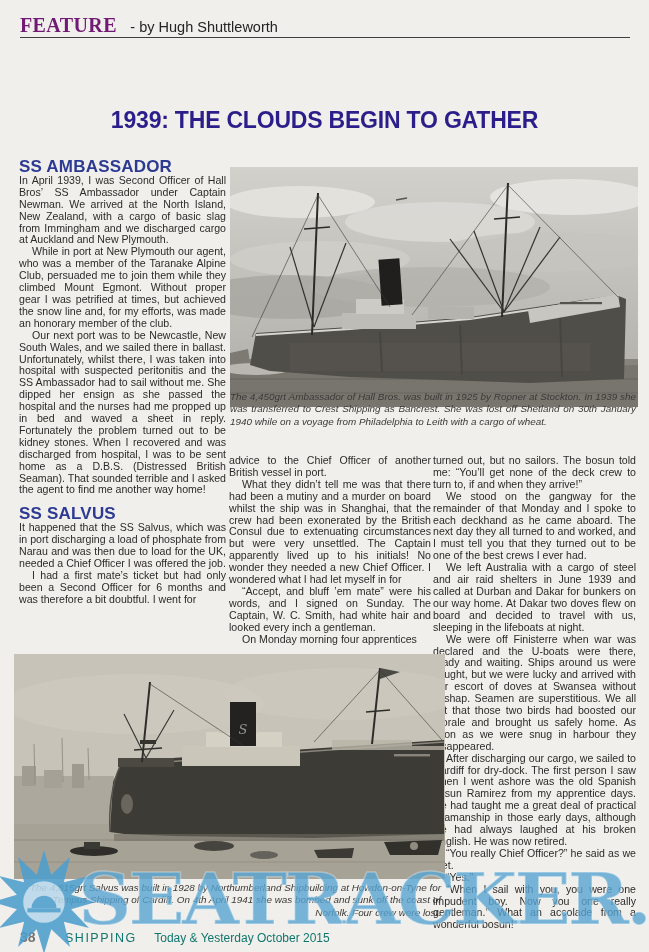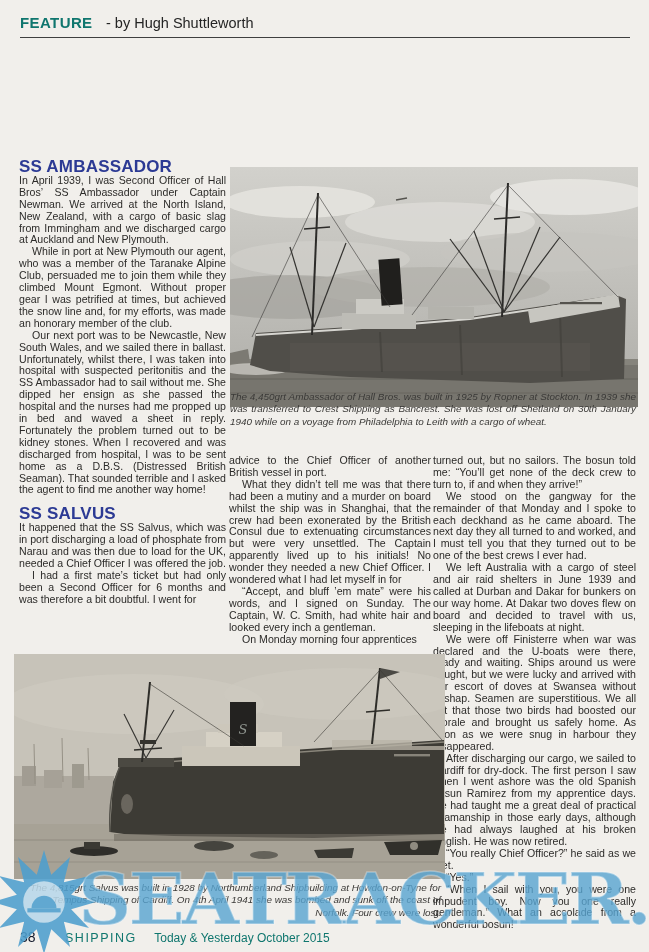--- a/index.html
+++ b/index.html
@@ -3,21 +3,21 @@
 <meta charset="utf-8">
 <style>
   html,body { margin:0; padding:0; background:#888; }
   .page {
     position:relative; width:649px; height:952px; margin:0 auto;
     background:#f1efeb; overflow:hidden;
     font-family:"Liberation Sans", sans-serif; color:#2e2d2b;
   }
   
   .header-row { position:absolute; left:20px; top:14px; width:610px; white-space:nowrap; }
-  .feature-label { font-weight:bold; font-size:15px; letter-spacing:.4px; color:#0f766e; }
+  .feature-label { font-weight:bold; font-size:20px; letter-spacing:.4px; color:#701a75;font-family:Liberation Serif, serif; }
   .byline { font-size:14.5px; color:#242424; margin-left:9px; }
   .header-rule { position:absolute; left:20px; top:37px; width:610px; height:0; border-top:1.8px solid #3f3f3f; }
   
   .title1 { position:absolute; top:70px; left:0; width:100%; text-align:center;
     font-size:27px; font-weight:bold; color:#2b1e8a; letter-spacing:-.4px; }
   .title2 { position:absolute; top:107px; left:0; width:100%; text-align:center;
     font-size:23px; font-weight:bold; color:#2b1e8a; letter-spacing:-.2px; }
   
   .col { position:absolute; font-size:10.6px; line-height:11.9px; text-align:justify; color:#2c2b29; }
   .col p { margin:0; text-indent:13px; }
@@ -37,35 +37,36 @@
     font-style:italic; font-size:9.9px; line-height:12.4px; color:#3a3937; text-align:right; }
   
   .wm-star { position:absolute; left:-12px; top:850px; width:112px; height:104px; z-index:6; opacity:.88; }
   .wm-text { position:absolute; left:78px; top:858px; z-index:6;
     font-family:"DejaVu Serif", serif; font-weight:bold; font-size:74px; letter-spacing:-3px;
     color:#58a5d2; opacity:.8; white-space:nowrap;
     transform:scaleY(.95); transform-origin:left top;
     -webkit-text-stroke:1.5px rgba(245,250,253,.4); }
   
   .footer { position:absolute; left:20px; top:928px; z-index:4; white-space:nowrap; }
-  .page-num { font-size:14px; font-weight:normal; color:#0f172a; }
+  .page-num { font-size:14px; font-weight:bold; color:#737373; }
   .mag { font-size:12.5px; color:#0f766e; letter-spacing:1.5px; margin-left:25px; }
   .issue { font-size:12px; color:#0f766e; margin-left:13px; }
 </style>
 </head>
 <body>
 
 <div class="page">
 
   <div class="header-row">
     <span class="feature-label">FEATURE</span>
     <span class="byline">-  by Hugh Shuttleworth</span>
   </div>
   <div class="header-rule"></div>
 
+  <div class="title2">1939: THE CLOUDS BEGIN TO GATHER</div>
 
   <div class="col col-left">
     <h3 class="sect">SS AMBASSADOR</h3>
     <p class="flush">In April 1939, I was Second Officer of Hall Bros’ SS Ambassador under Captain Newman. We arrived at the North Island, New Zealand, with a cargo of basic slag from Immingham and we discharged cargo at Auckland and New Plymouth.</p>
     <p>While in port at New Plymouth our agent, who was a member of the Taranake Alpine Club, persuaded me to join them while they climbed Mount Egmont. Without proper gear I was petrified at times, but achieved the snow line and, for my efforts, was made an honorary member of the club.</p>
     <p>Our next port was to be Newcastle, New South Wales, and we sailed there in ballast. Unfortunately, whilst there, I was taken into hospital with suspected peritonitis and the SS Ambassador had to sail without me. She dipped her ensign as she passed the hospital and the nurses had me propped up in bed and waved a sheet in reply. Fortunately the problem turned out to be kidney stones. When I recovered and was discharged from hospital, I was to be sent home as a D.B.S. (Distressed British Seaman). That sounded terrible and I asked the agent to find me another way home!</p>
     <h3 class="sect second">SS SALVUS</h3>
     <p class="flush">It happened that the SS Salvus, which was in port discharging a load of phosphate from Narau and was then due to load for the UK, needed a Chief Officer I was offered the job.</p>
     <p>I had a first mate’s ticket but had only been a Second Officer for 6 months and was therefore a bit doubtful. I went for</p>
   </div>

